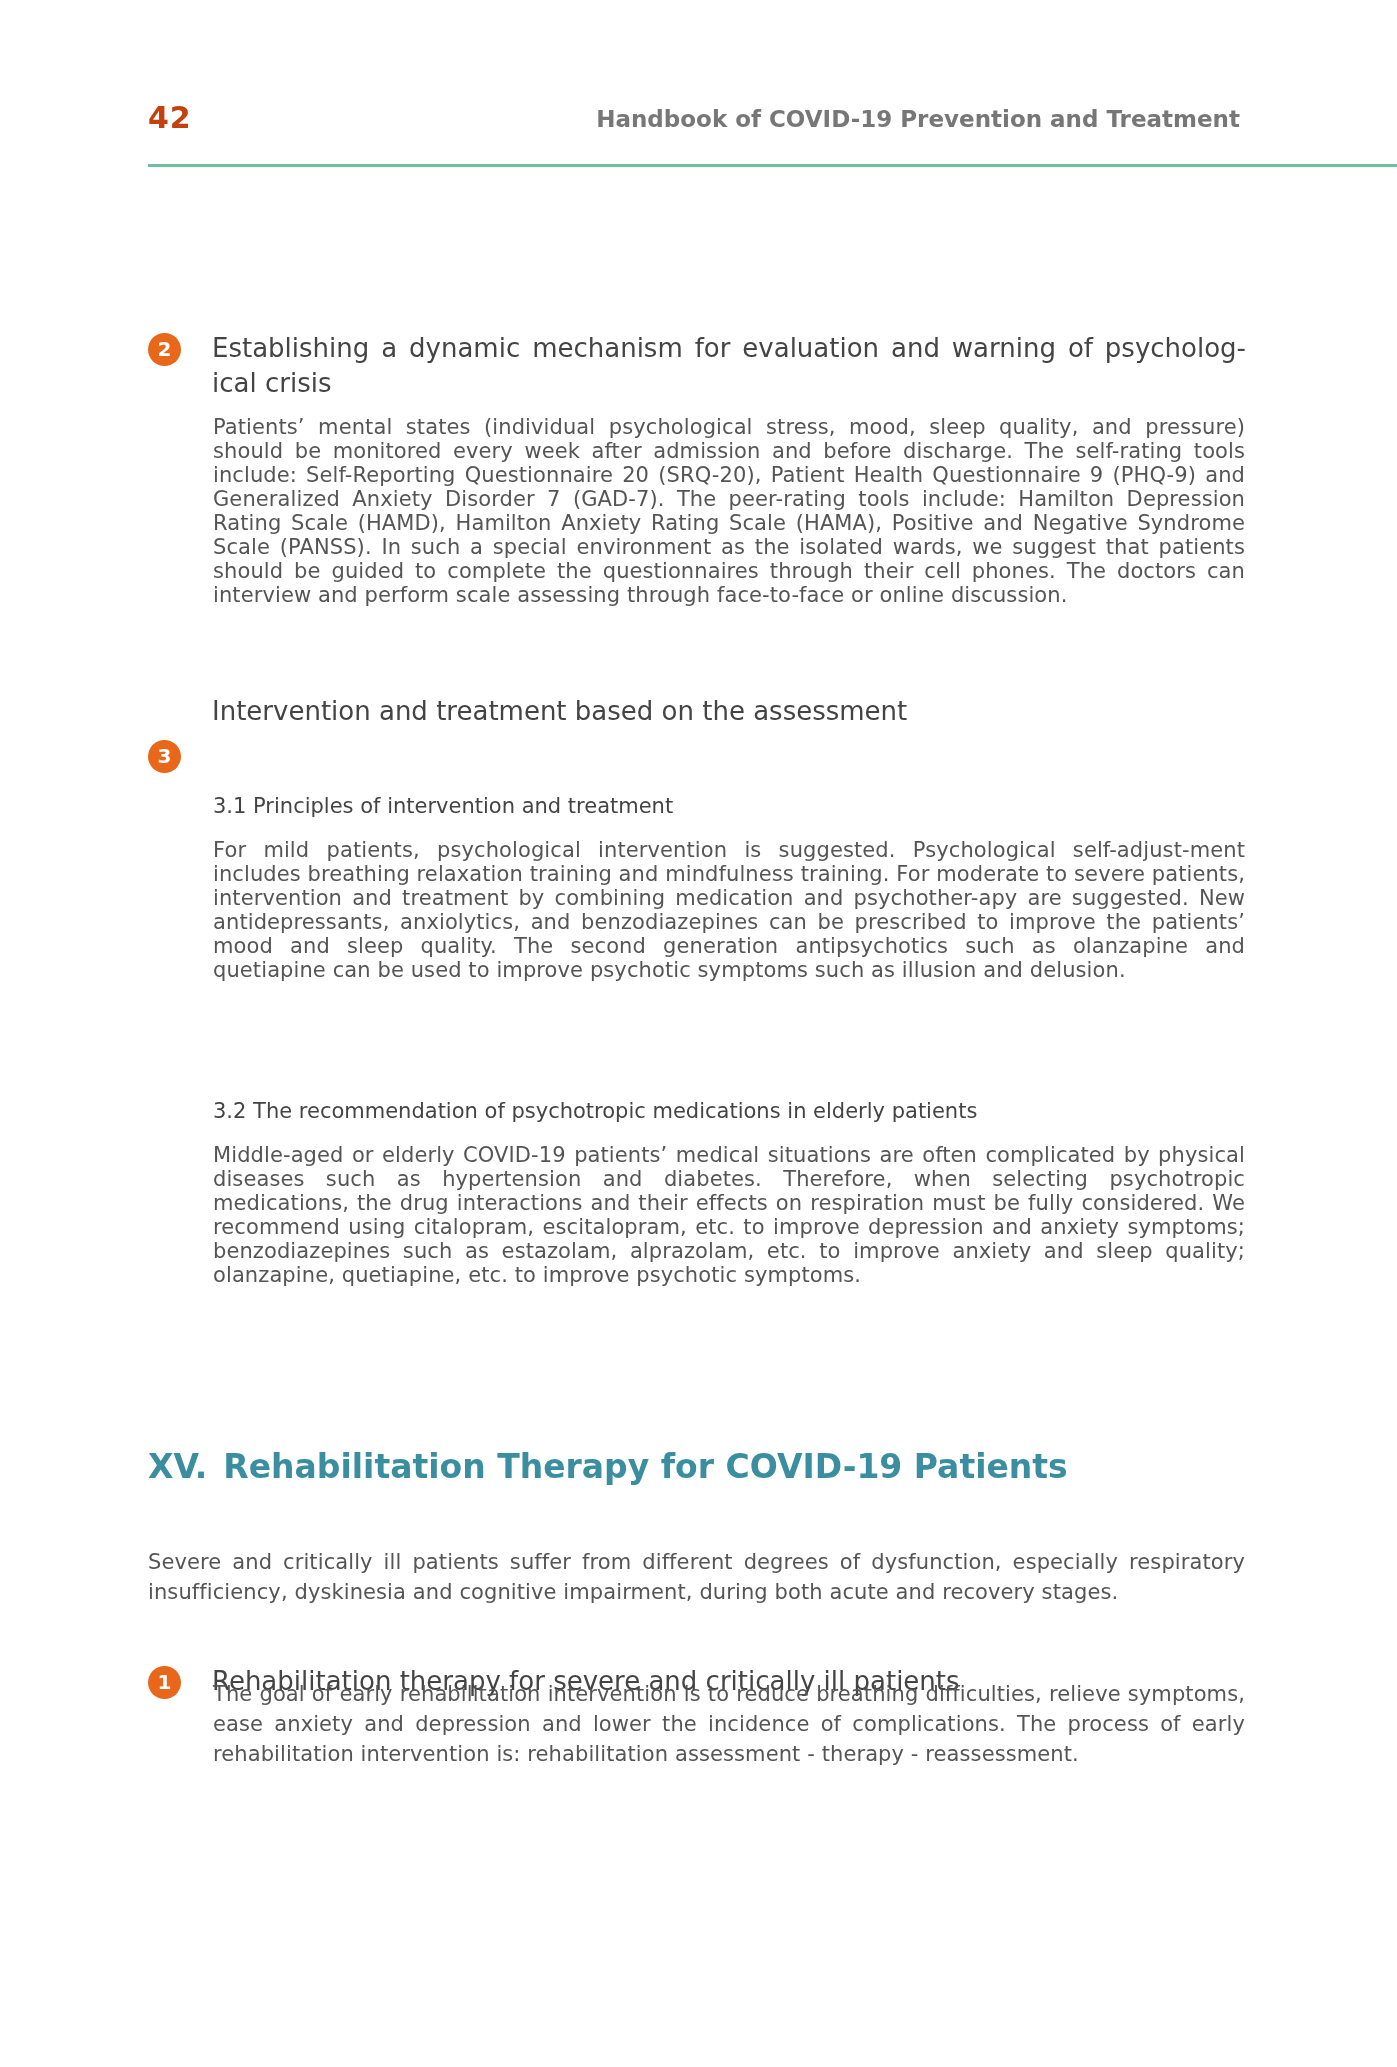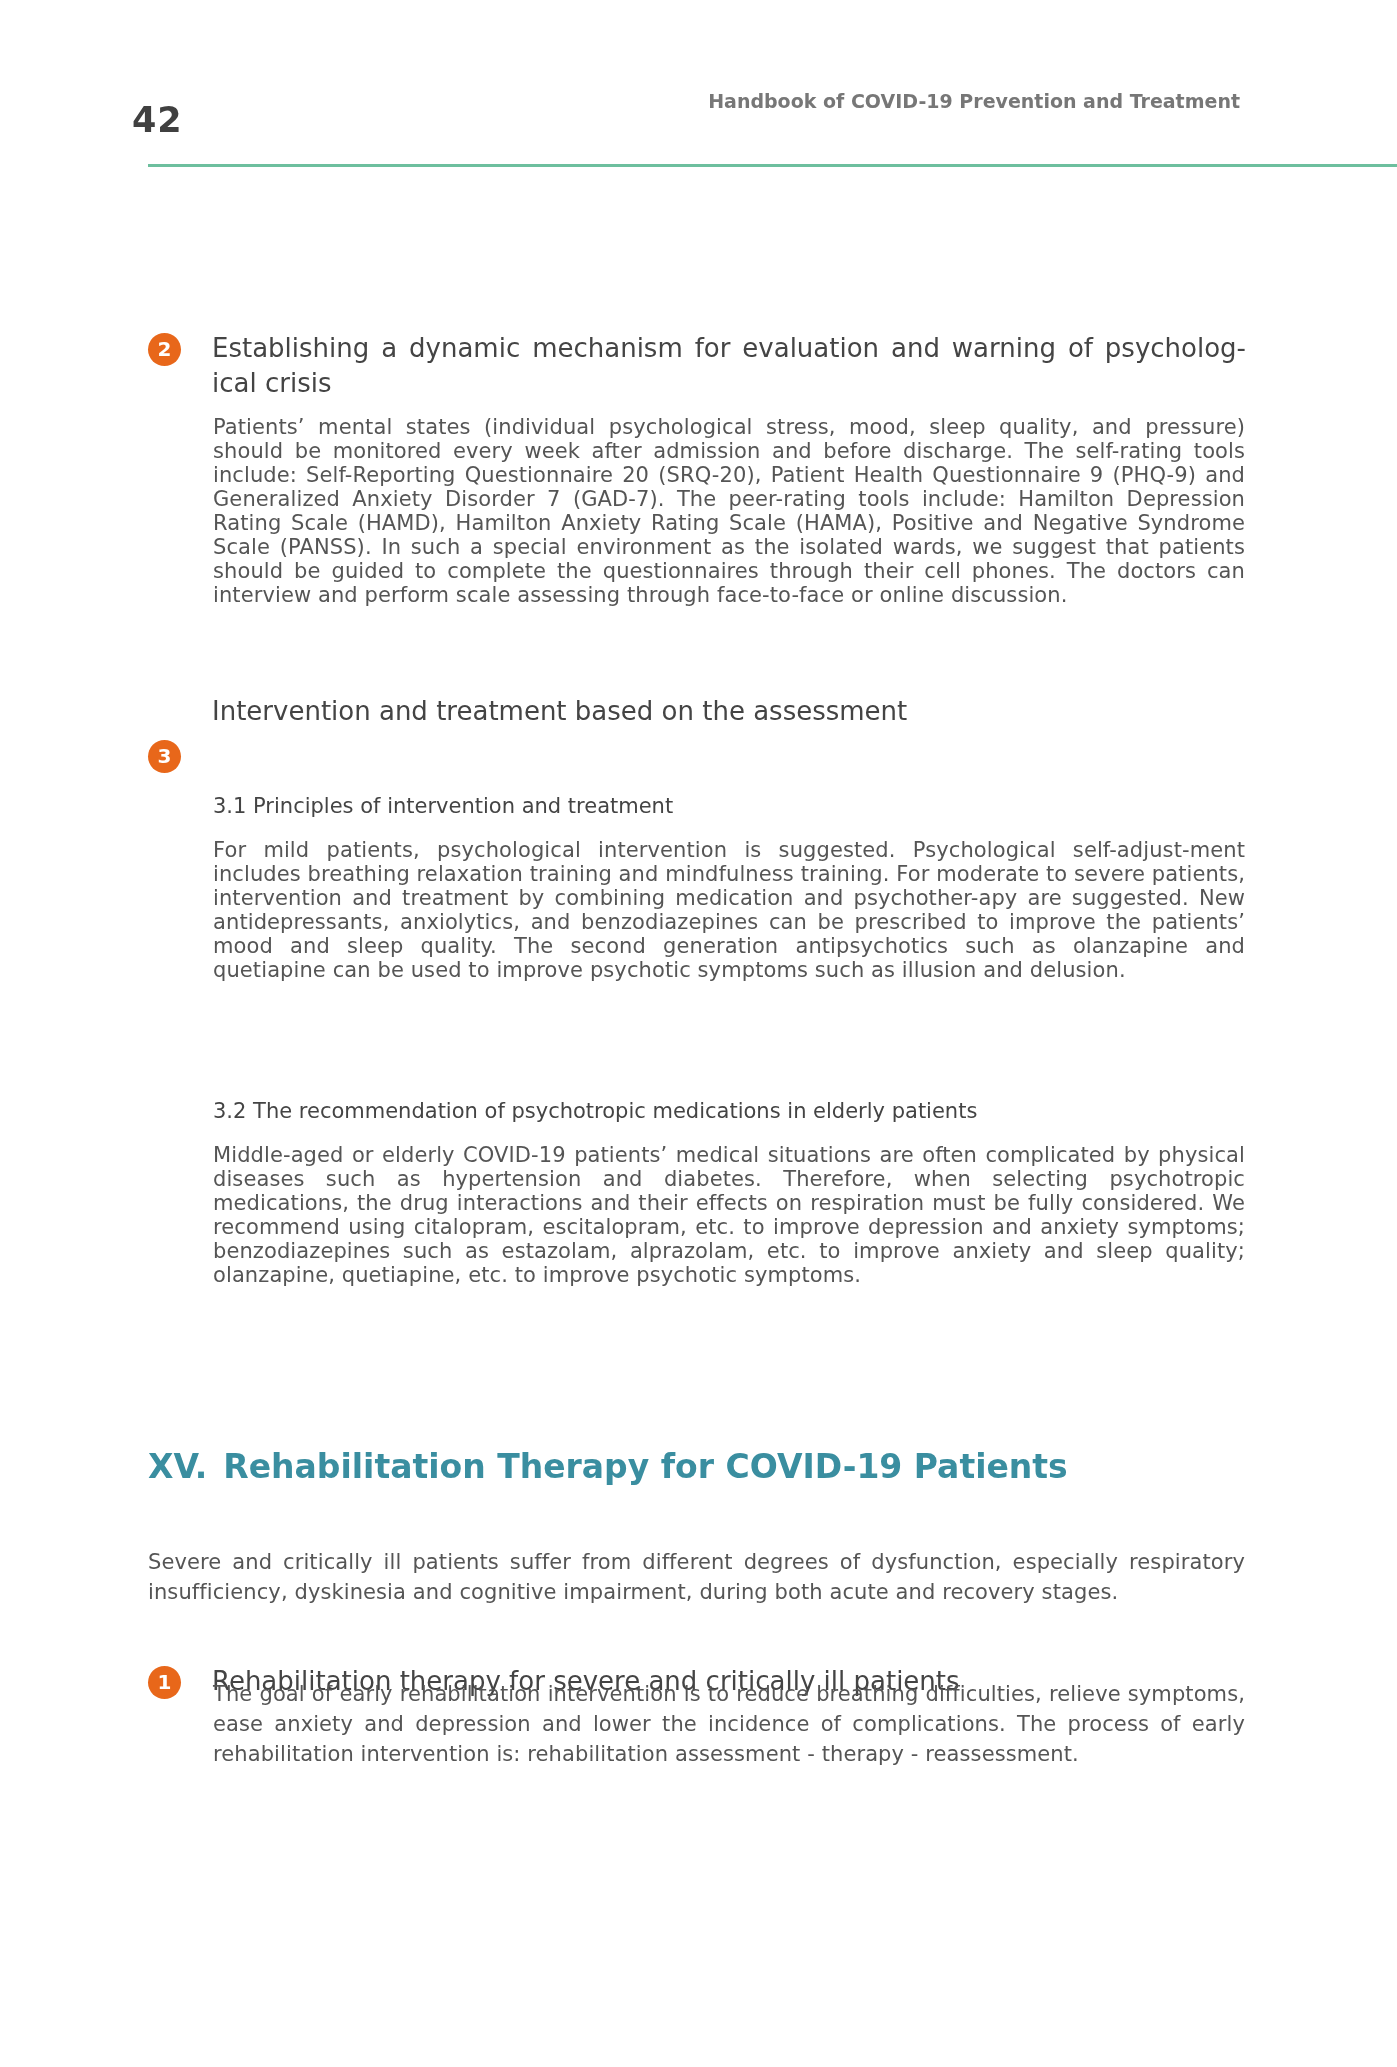--- a/index.html
+++ b/index.html
@@ -1,20 +1,20 @@
 <!DOCTYPE html>
 <html><head>
 <meta charset="utf-8">
 <style>
   html, body { margin: 0; padding: 0; background: #ffffff; }
   body { width: 1397px; height: 2067px; position: relative; overflow: hidden;
          font-family: "DejaVu Sans", "Liberation Sans", sans-serif; color: #555; }
   .abs { position: absolute; }
-  .page-num { left: 132px; top: 100px; font-size: 35px; font-weight: bold; color: #404040; letter-spacing: 1px; }
-  .running-head { right: 157px; top: 90px; font-size: 19px; color: #777; font-weight: bold; }
+  .page-num { left: 148px; top: 100px; font-size: 30px; font-weight: bold; color: #c2410c; letter-spacing: 1px; }
+  .running-head { right: 157px; top: 106px; font-size: 23px; color: #777; font-weight: bold; }
   .rule { left: 148px; top: 164px; width: 1249px; height: 3px; background: #6dbf9e; }
   .badge { width: 33px; height: 33px; border-radius: 50%; background: #e8671a; color: #fff;
            font-weight: bold; font-size: 20px; text-align: center; line-height: 33px; left: 148px; }
   .h2 { left: 212px; width: 1034px; font-size: 26px; color: #444; line-height: 35px; text-align: justify; }
   .sub { left: 213px; font-size: 21px; color: #444; line-height: 30px; }
   .para { left: 213px; width: 1032px; font-size: 21px; color: #555; line-height: 24px;
           text-align: justify; letter-spacing: 0.1px; }
   .para.tight { line-height: 29.8px; }
   .para.full { left: 148px; width: 1097px; }
   .section-title { left: 148px; top: 1447px; font-size: 33px; font-weight: bold; color: #3a8ea0; }

